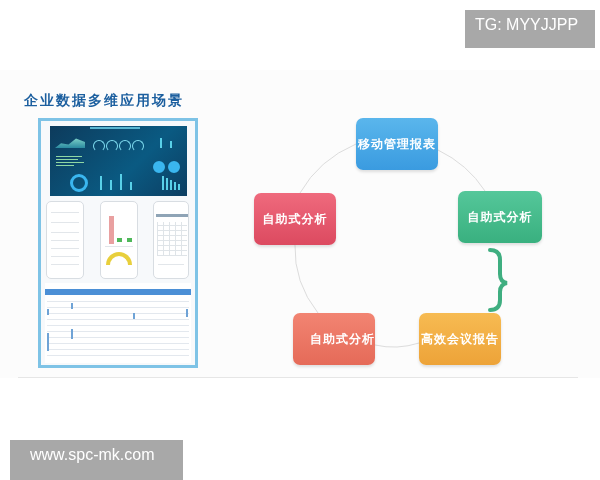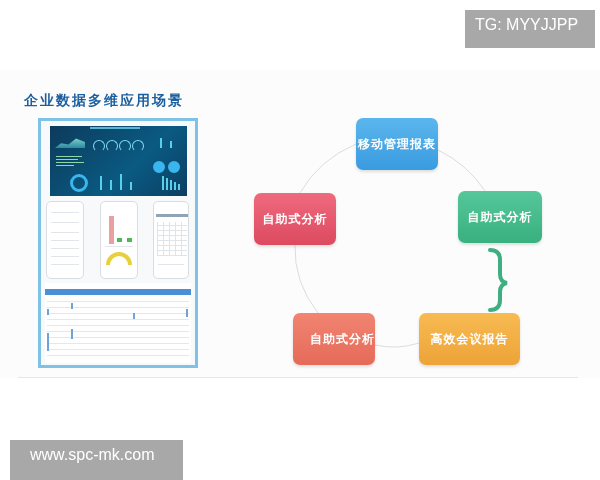--- a/index.html
+++ b/index.html
@@ -66,21 +66,21 @@
     position:absolute; height:52px; border-radius:7px;
     color:#ffffff; font-size:12px; font-weight:bold;
     display:flex; align-items:center; justify-content:center;
     box-shadow:0 2px 3px rgba(0,0,0,0.12);
     letter-spacing:1px;
   }
   .n-leader { left:356px; top:118px; width:82px; background:linear-gradient(180deg,#5ab6ec,#3a9be0); }
   .n-mobile { left:458px; top:191px; width:84px; background:linear-gradient(180deg,#55c79a,#39b07f); }
   .n-alert  { left:254px; top:193px; width:82px; background:linear-gradient(180deg,#ef6a7d,#dc4a60); }
   .n-self   { left:293px; top:313px; width:82px; background:linear-gradient(180deg,#f28472,#e56a58);justify-content:flex-end; }
-  .n-meet   { left:419px; top:313px; width:101px; background:linear-gradient(180deg,#f7bb52,#eda338); }
+  .n-meet   { left:419px; top:313px; width:82px; background:linear-gradient(180deg,#f7bb52,#eda338); }
 </style>
 </head>
 <body>
 
 <div class="slide"></div>
 <div class="divider"></div>
 
 <div class="title">企业数据多维应用场景</div>
 
 <div class="frame">

